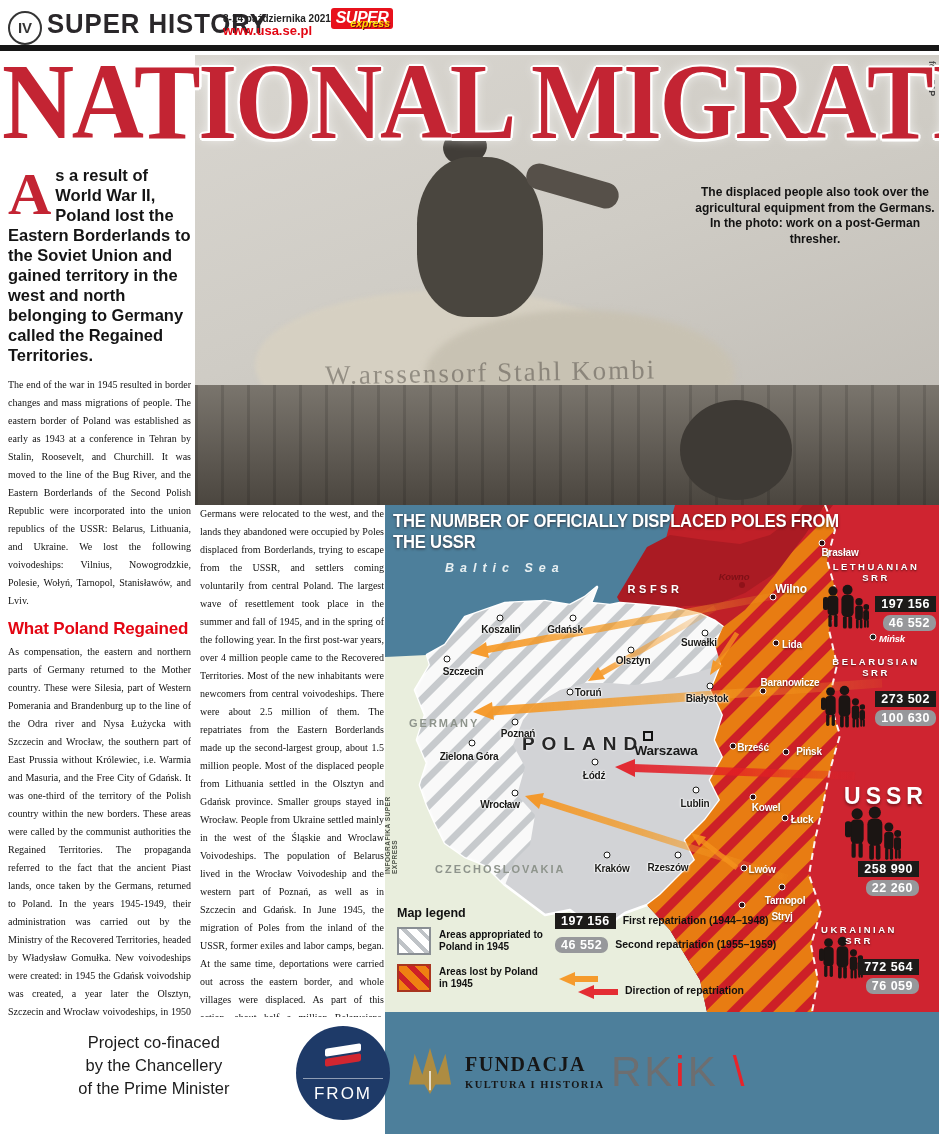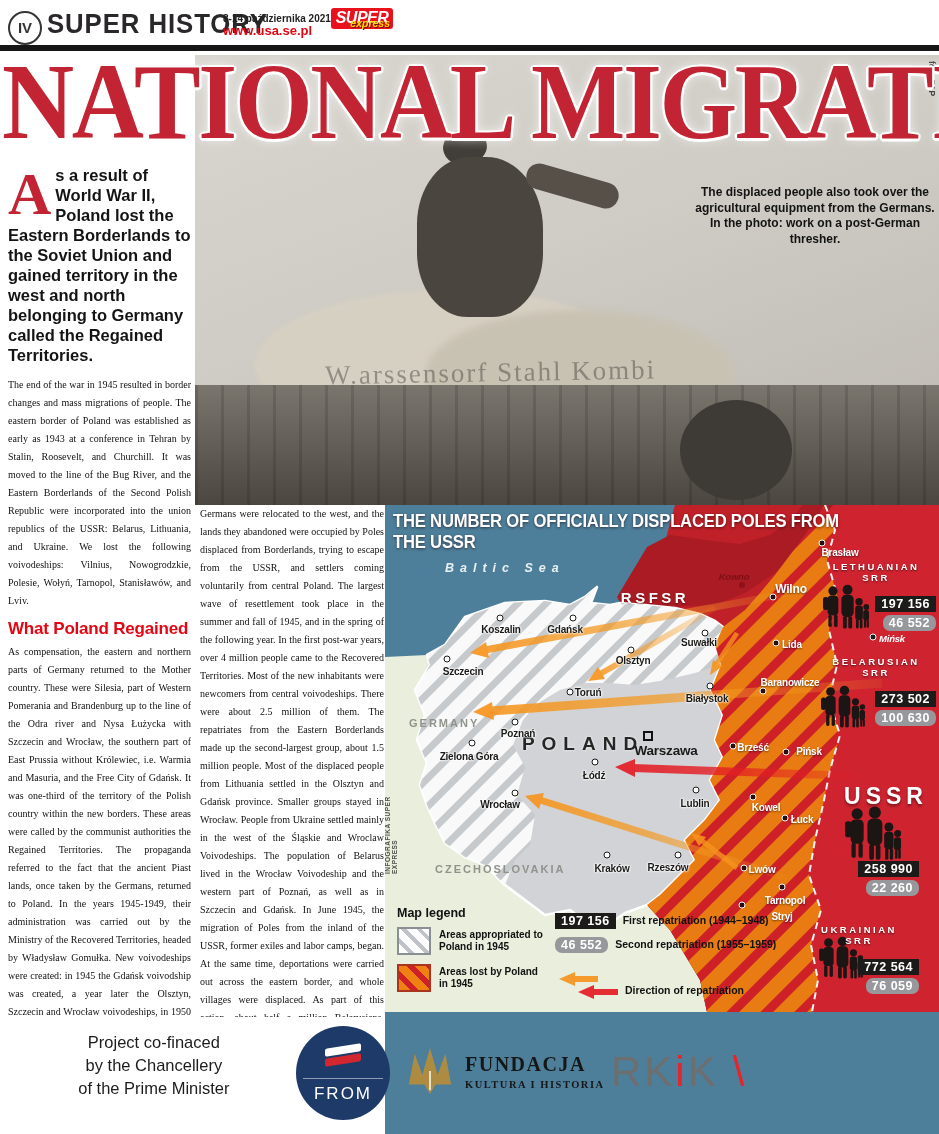--- a/index.html
+++ b/index.html
@@ -57,21 +57,21 @@
   #sub2{margin-top:30px;}
   
   #map{position:absolute;left:385px;top:505px;width:554px;height:649px;overflow:hidden;background:#4d7f9b;}
   #map svg{position:absolute;left:0;top:0;}
   .map-title{position:absolute;left:8px;top:6px;width:470px;font-size:17.5px;font-weight:700;color:#fff;
     letter-spacing:-.2px;transform:scaleX(.95);transform-origin:left top;
     text-shadow:0 1px 3px rgba(30,0,0,.6);}
   .sea-label{position:absolute;left:60px;top:56px;color:#e8f0f2;font-size:12.5px;font-style:italic;
     font-weight:600;letter-spacing:6px;white-space:nowrap;}
   .reg{position:absolute;transform:translate(-50%,-50%);font-weight:700;white-space:nowrap;}
-  #lbl-rsfsr{left:270px;top:92px;color:#fff;font-size:15px;letter-spacing:3.5px;text-shadow:0 1px 2px rgba(0,0,0,.4);text-align:center;}
+  #lbl-rsfsr{left:270px;top:84px;color:#fff;font-size:11px;letter-spacing:3.5px;text-shadow:0 1px 2px rgba(0,0,0,.4);text-align:center;}
   #lbl-germany{left:24px;top:218px;transform:translate(0,-50%);color:#8e948c;font-size:11px;letter-spacing:2px;}
   #lbl-czech{left:50px;top:364px;transform:translate(0,-50%);color:#8e948c;font-size:11px;letter-spacing:2px;}
   #lbl-poland{left:198px;top:239px;color:#262626;font-size:19px;letter-spacing:7px;
     text-shadow:0 0 3px rgba(255,255,255,.8);}
   #lbl-ussr{left:501px;top:291px;color:#fff;font-size:23px;letter-spacing:5px;
     text-shadow:0 2px 3px rgba(0,0,0,.45);}
   #city-layer{position:absolute;inset:0;}
   .dot{position:absolute;width:7px;height:7px;border-radius:50%;transform:translate(-50%,-50%);box-sizing:border-box;}
   .dot.pl{background:#fff;border:1.8px solid #1d1d1b;}
   .dot.su{background:#2b0d10;border:1.8px solid #fff;}

